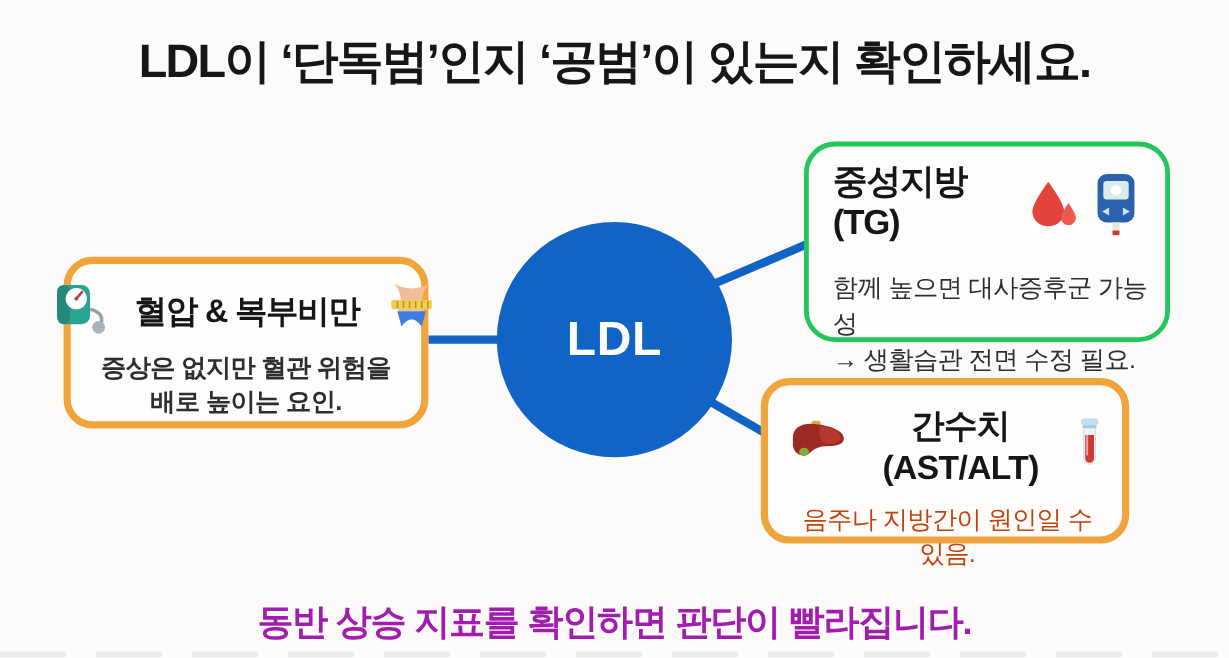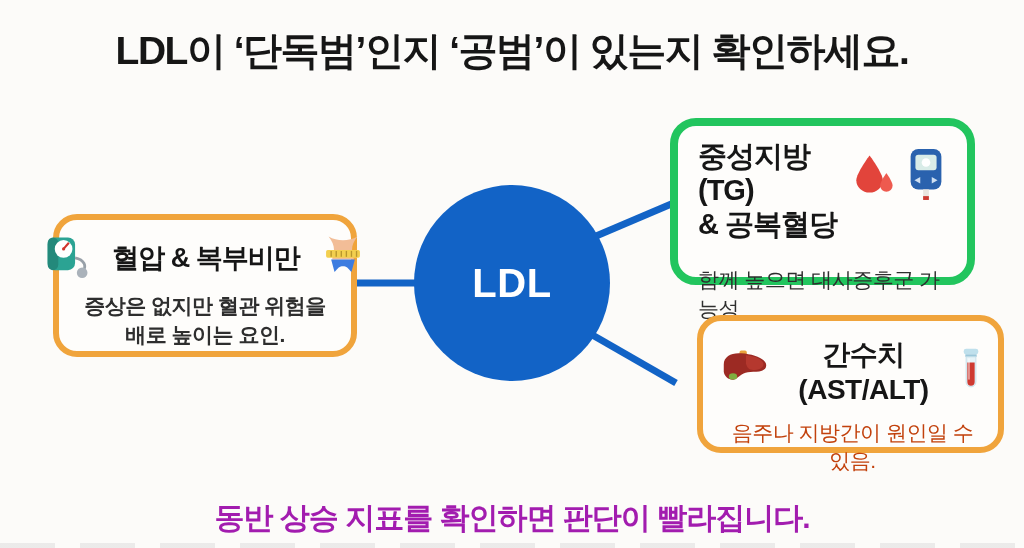--- a/index.html
+++ b/index.html
@@ -29,24 +29,24 @@
   }
   .center-circle .l1{color:#fff;font-size:40px;font-weight:800;line-height:1.15;letter-spacing:0.5px;}
   .center-circle .l2{color:#fff;font-size:35px;font-weight:800;line-height:1.2;letter-spacing:-1px;}
   .card{
     position:absolute;
     background:#fefdfb;
     box-sizing:border-box;
     z-index:2;
   }
   .card.orange{border:6px solid #f0a43c;border-radius:24px;}
-  .card.red{border:8px solid #22c55e;border-radius:26px;}
+  .card.red{border:4px solid #22c55e;border-radius:26px;}
   .card-left{left:53px;top:214px;width:304px;height:143px;}
   .card-tr{left:670px;top:118px;width:305px;height:167px;padding:13px 14px 0 20px;}
-  .card-br{left:697px;top:315px;width:307px;height:138px;padding:15px 14px 0 18px;}
+  .card-br{left:634px;top:315px;width:307px;height:138px;padding:15px 14px 0 18px;}
   .hdr-row{display:flex;align-items:center;justify-content:center;gap:21px;margin-top:13px;}
   .card-title{font-size:27px;font-weight:800;color:#161616;letter-spacing:-1px;white-space:nowrap;}
   .body-text{
     text-align:center;margin-top:9px;
     font-size:21px;color:#2e2e2e;line-height:1.38;font-weight:700;
     letter-spacing:-0.5px;
   }
   .tr-head{display:flex;justify-content:space-between;align-items:flex-start;}
   .tr-titles{font-size:29px;font-weight:800;color:#161616;line-height:1.18;letter-spacing:-1px;}
   .tr-icons{display:flex;align-items:center;gap:4px;margin-top:8px;margin-right:2px;}
@@ -115,21 +115,20 @@
     <div class="body-text">
       <div>증상은 없지만 혈관 위험을</div>
       <div>배로 높이는 요인.</div>
     </div>
   </div>
 
   <div class="card red card-tr">
     <div class="tr-head">
       <div class="tr-titles">
         <div>중성지방(TG)</div>
-        <div>&amp; 공복혈당</div>
       </div>
       <div class="tr-icons">
         <span class="icon">
           <svg width="46" height="46" viewBox="0 0 52 52">
             <path d="M21 5 C21 5 6 25 6 33 a15 14 0 0 0 30 0 C36 25 21 5 21 5 Z" fill="#e2443b"></path>
             <path d="M40 25 C40 25 33 35 33 39 a7 7 0 0 0 14 0 C47 35 40 25 40 25 Z" fill="#ee5a4f"></path>
           </svg>
         </span>
         <span class="icon">
           <svg width="50" height="54" viewBox="0 0 52 56">

